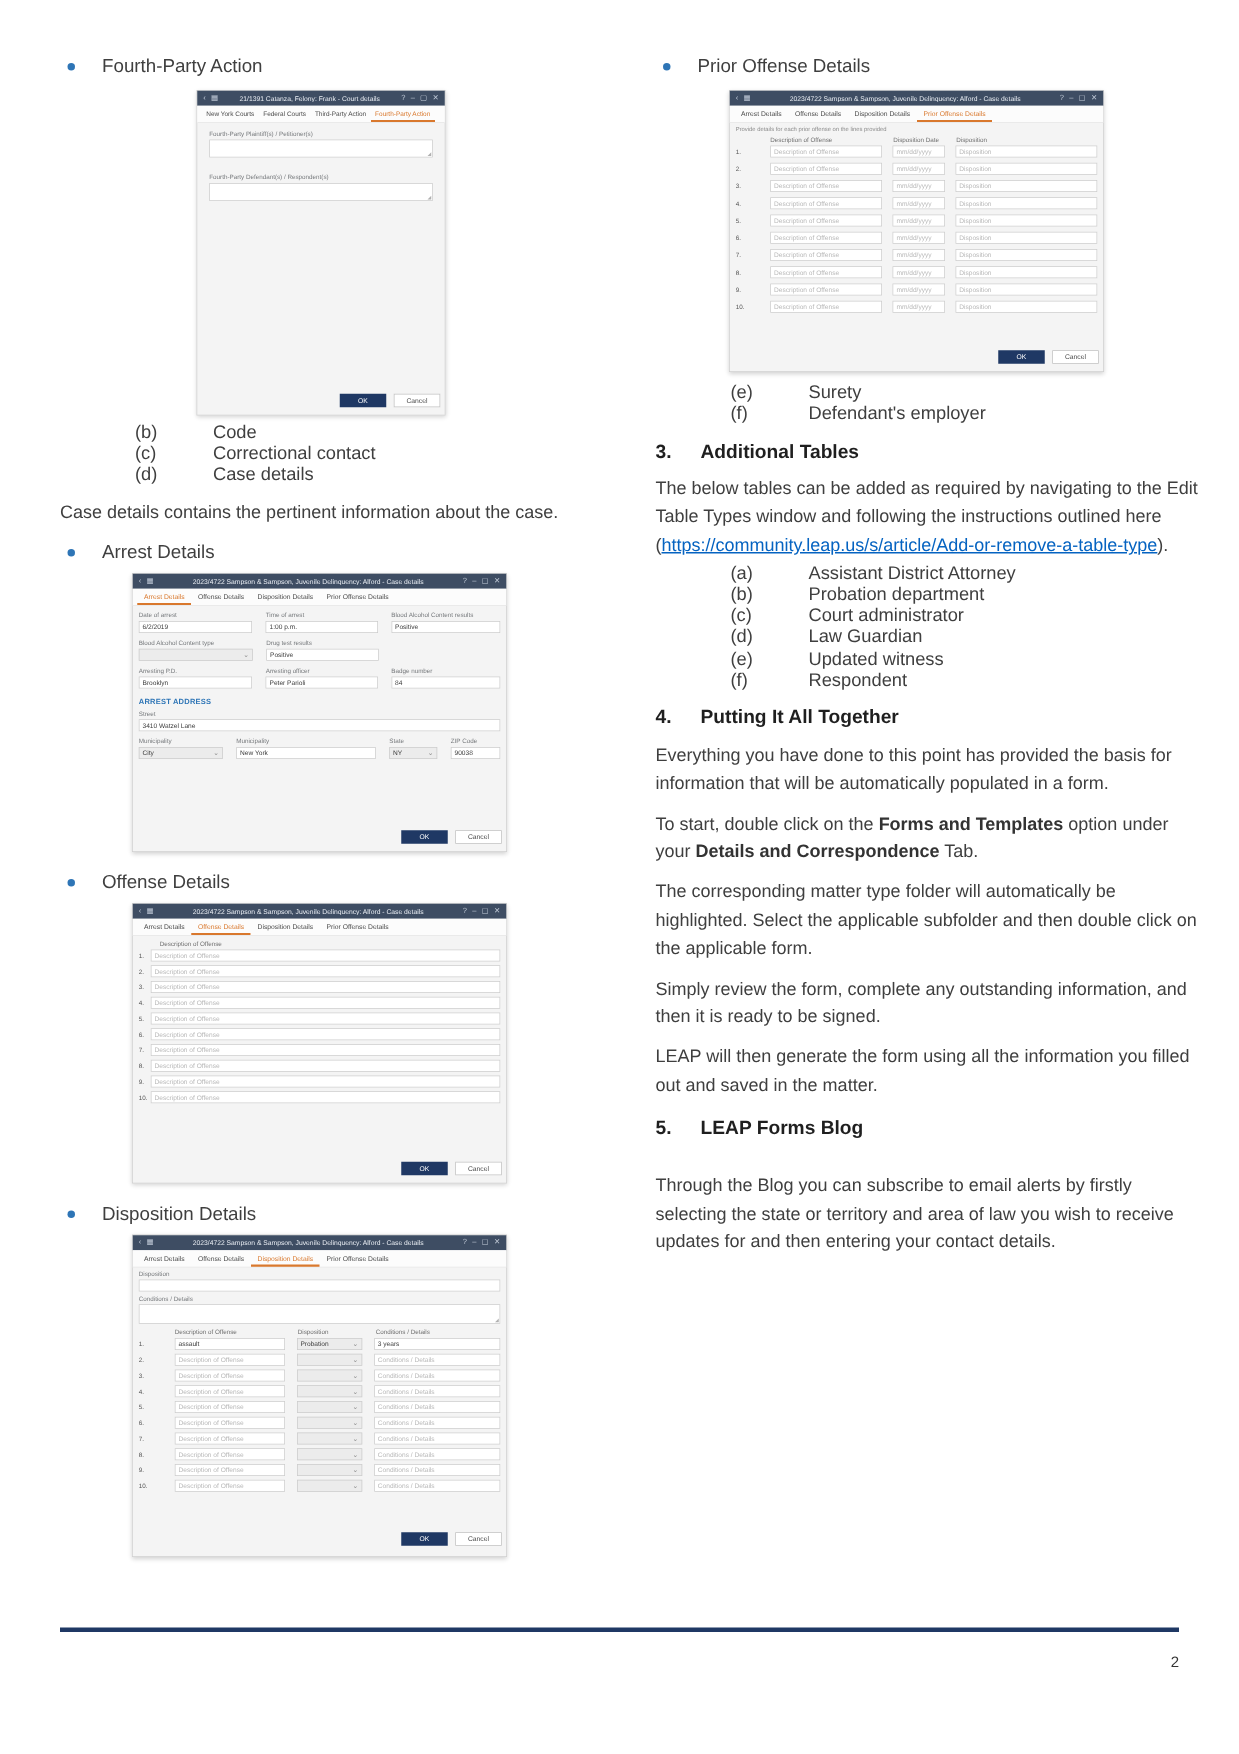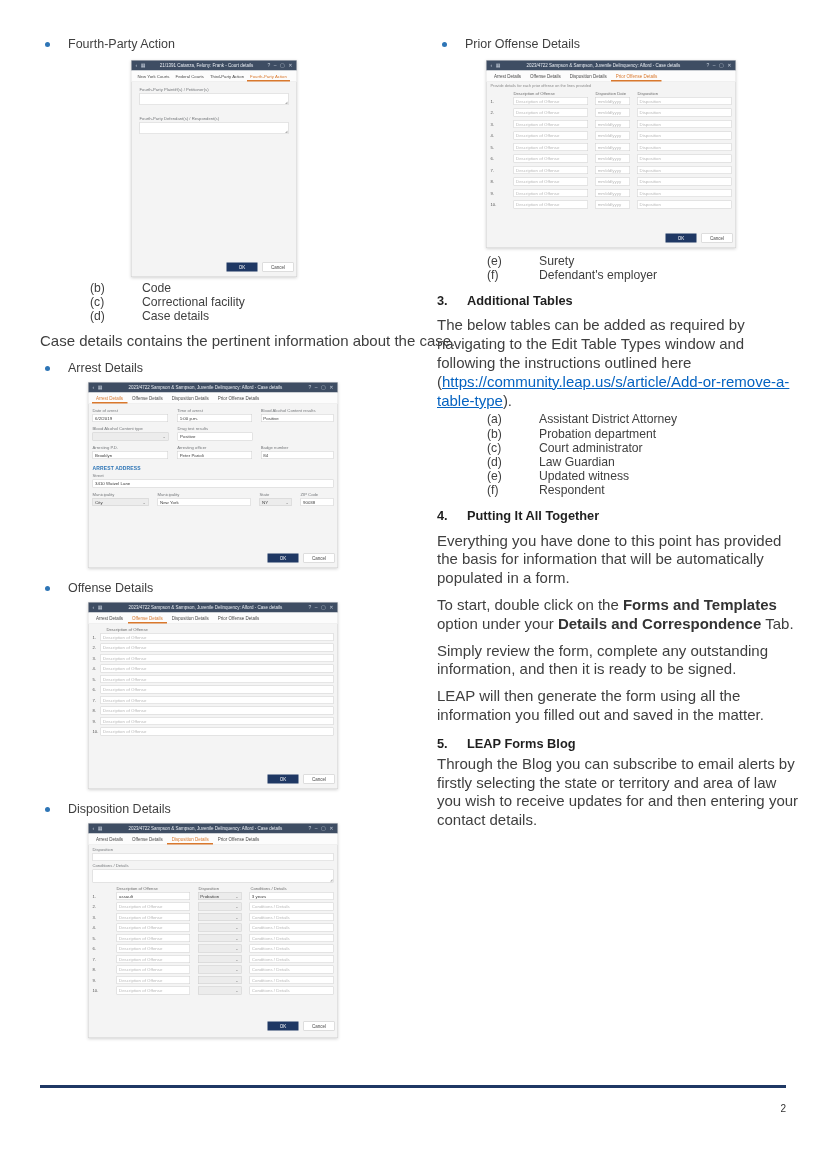--- a/index.html
+++ b/index.html
@@ -8,21 +8,21 @@
   .col{position:absolute;top:36px;}
   .col-l{left:40px;width:388px;}
   .col-r{left:437px;width:366px;}
 
   
   .li{display:flex;align-items:center;font-size:12.5px;color:#3f3f3f;height:16px;}
   .li .dot{width:5px;height:5px;border-radius:50%;background:#2e75b6;margin-left:5px;flex:none;}
   .li .lt{margin-left:18px;}
   .sub{display:flex;font-size:12.2px;line-height:14.2px;color:#3f3f3f;}
   .sub .m{margin-left:50px;width:52px;flex:none;}
-  .para{font-size:15px;line-height:18.8px;color:#3f3f3f;}
+  .para{font-size:12px;line-height:18.8px;color:#3f3f3f;}
   .nowrap{white-space:nowrap;}
   .h{display:flex;font-size:12.8px;font-weight:bold;color:#1f1f1f;line-height:18px;}
   .h .hn{width:30px;flex:none;}
   .bld{font-weight:bold;color:#333;}
   a.lnk{color:#0563c1;text-decoration:underline;overflow-wrap:anywhere;cursor:pointer;}
 
   
   .rule{position:absolute;left:40px;right:40px;top:1085px;height:3px;background:#1f3864;}
   .foot{position:absolute;left:40px;top:1103px;font-size:10px;line-height:14px;color:#333;}
   .pnum{position:absolute;right:40px;top:1103px;font-size:10px;color:#333;}
@@ -116,21 +116,21 @@
       </div>
     </div>
 
     <div style="margin-top:4px">
         <div class="sub">
         <span class="m">(b)</span>
         <span>Code</span>
       </div>
         <div class="sub">
         <span class="m">(c)</span>
-        <span>Correctional facility</span>
+        <span>Correctional contact</span>
       </div>
         <div class="sub">
         <span class="m">(d)</span>
         <span>Case details</span>
       </div>
       </div>
 
     <div class="para nowrap" style="margin-top:8px">Case details contains the pertinent information about the case.</div>
 
     <div class="li" style="margin-top:10px">
@@ -600,28 +600,29 @@
       </div>
       </div>
 
     <div class="h" style="margin-top:9px">
       <span class="hn">4.</span>
       <span>Putting It All Together</span>
     </div>
 
     <div class="para" style="margin-top:7px">Everything you have done to this point has provided the basis for information that will be automatically populated in a form.</div>
     <div class="para" style="margin-top:8px"><span>To start, double click on the </span><span class="bld">Forms and Templates</span><span> option under your </span><span class="bld">Details and Correspondence</span><span> Tab.</span></div>
+    <div class="para" style="margin-top:8px">The corresponding matter type folder will automatically be highlighted. Select the applicable subfolder and then double click on the applicable form.</div>
     <div class="para" style="margin-top:8px">Simply review the form, complete any outstanding information, and then it is ready to be signed.</div>
     <div class="para" style="margin-top:8px">LEAP will then generate the form using all the information you filled out and saved in the matter.</div>
 
     <div class="h" style="margin-top:10px">
       <span class="hn">5.</span>
       <span>LEAP Forms Blog</span>
     </div>
 
-    <div class="para" style="margin-top:2px">Through the Blog you can subscribe to email alerts by firstly selecting the state or territory and area of law you wish to receive updates for and then entering your contact details.</div>
+    <div class="para" style="margin-top:20px">Through the Blog you can subscribe to email alerts by firstly selecting the state or territory and area of law you wish to receive updates for and then entering your contact details.</div>
 
   </div>
 
   <div class="rule"></div>
   <div class="pnum">2</div>
 
 </div>
 
 </body></html>

